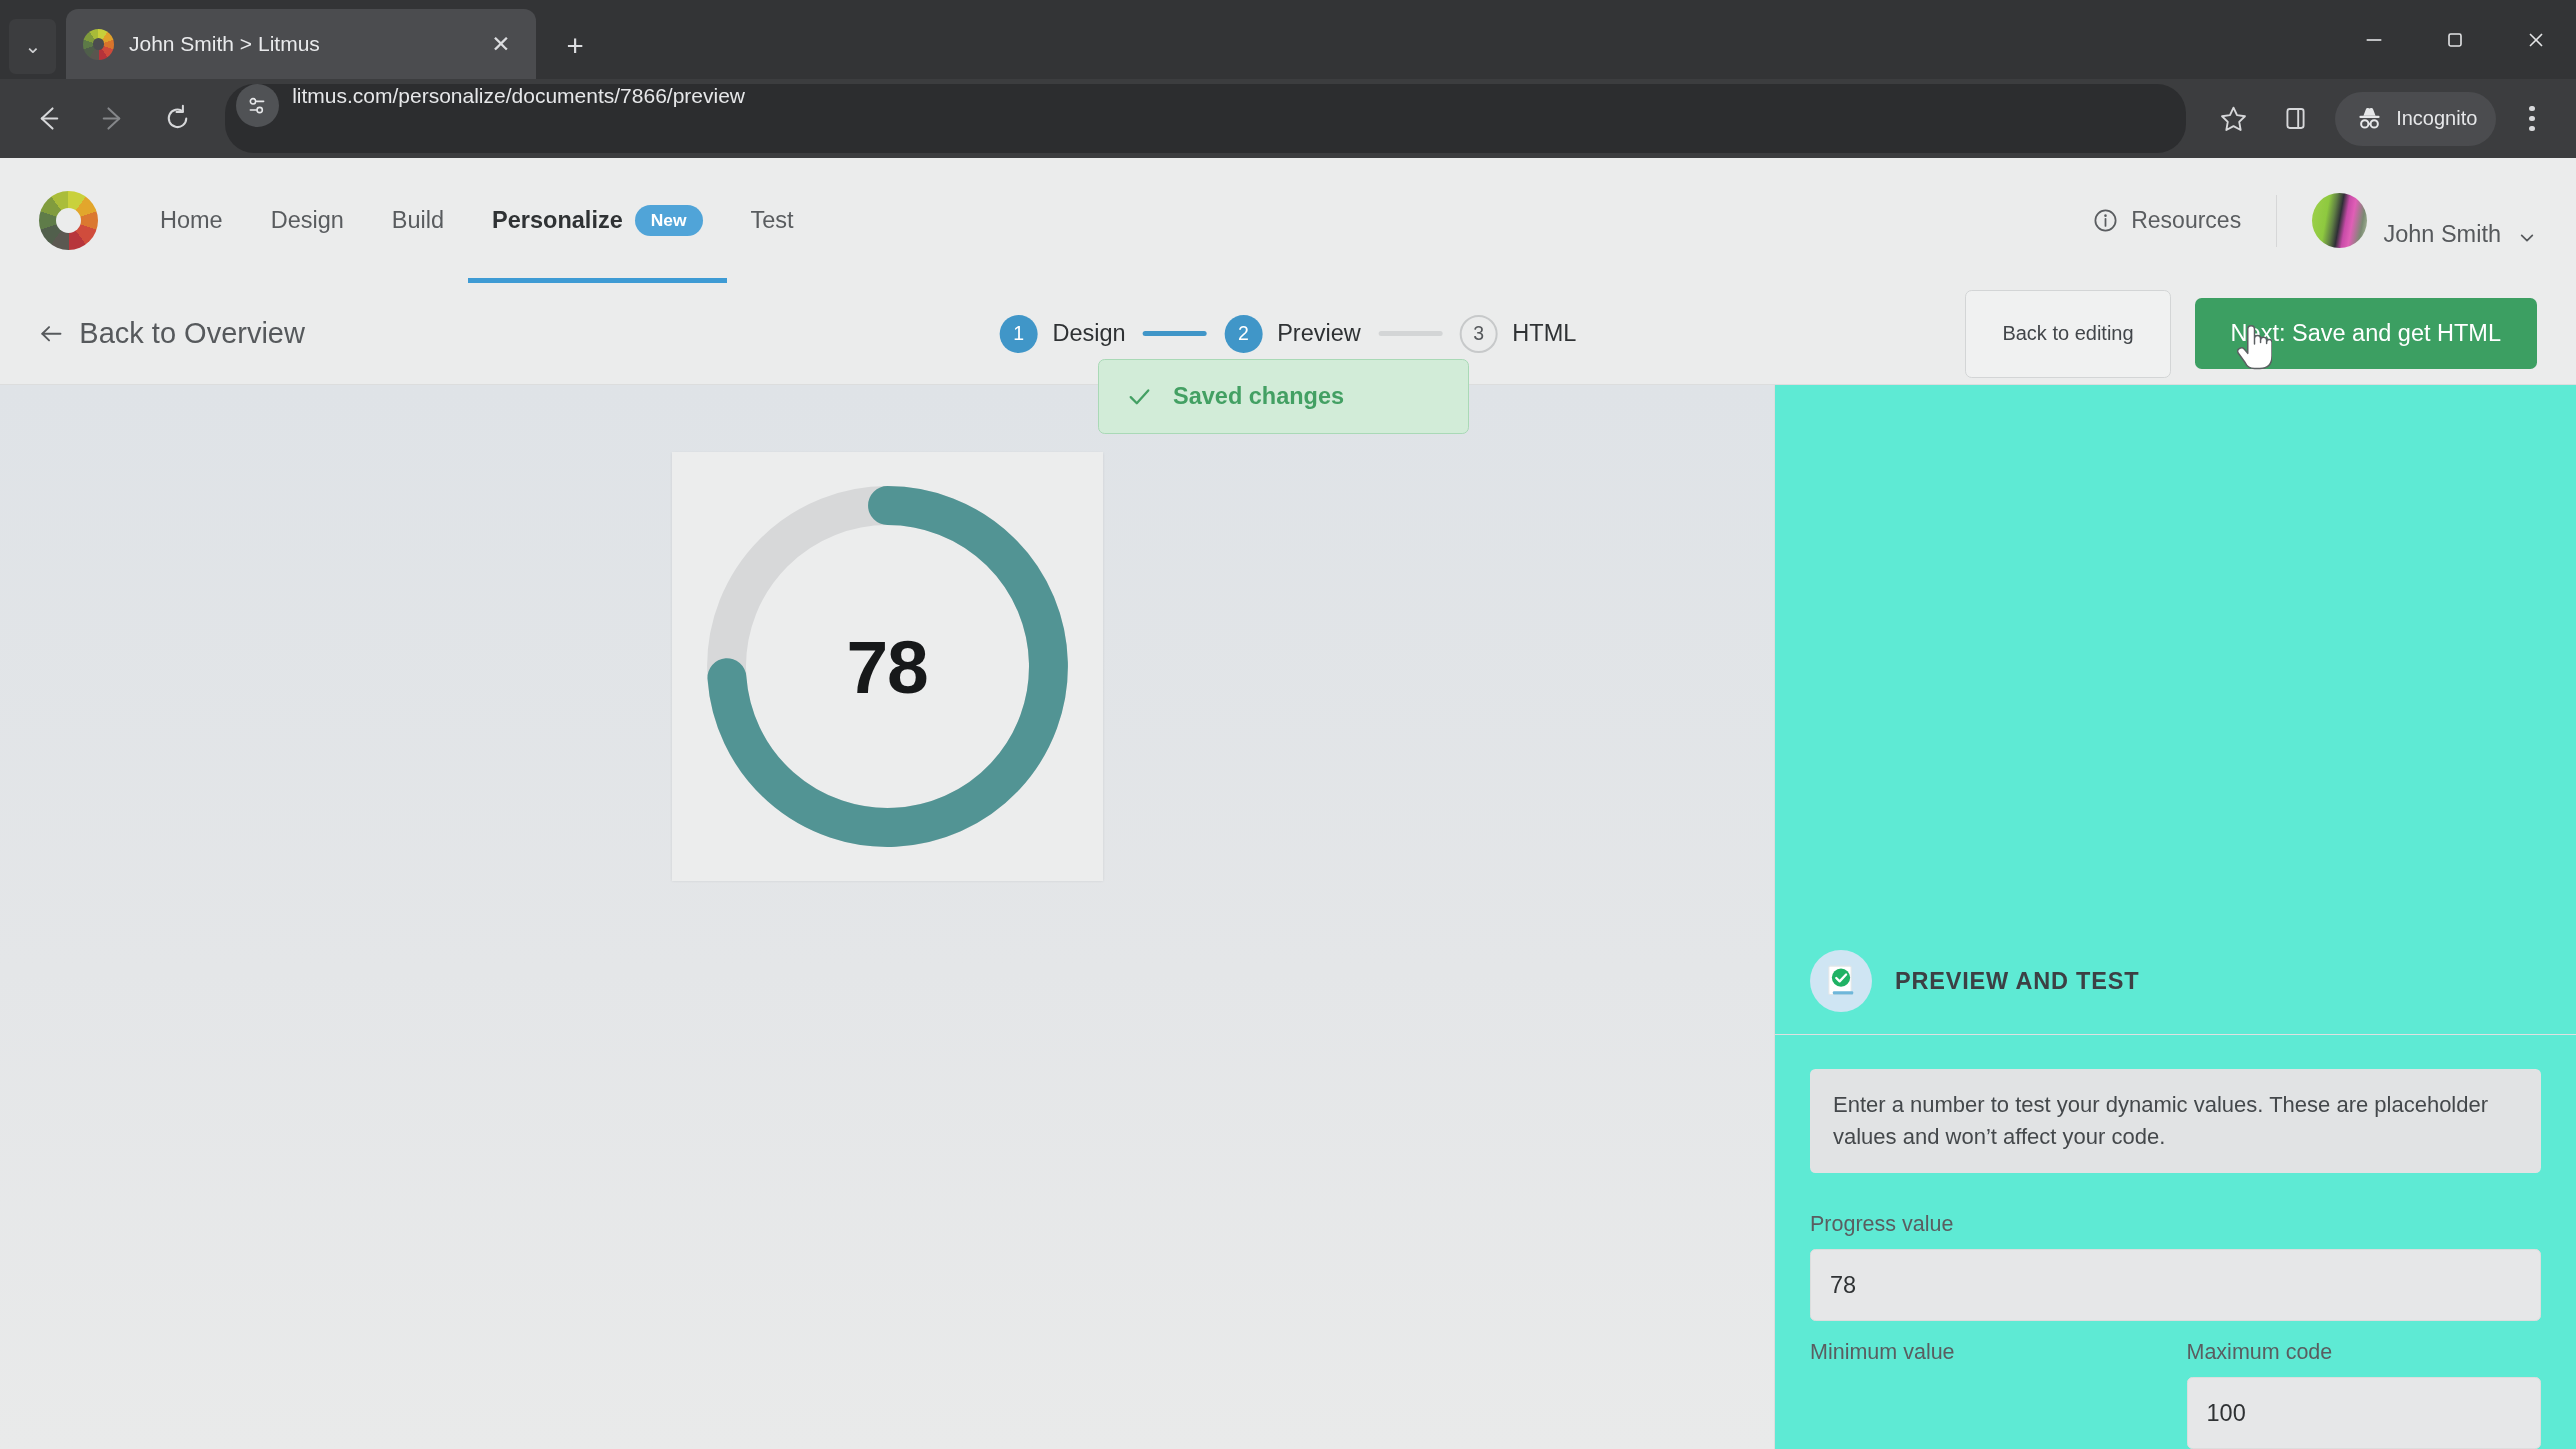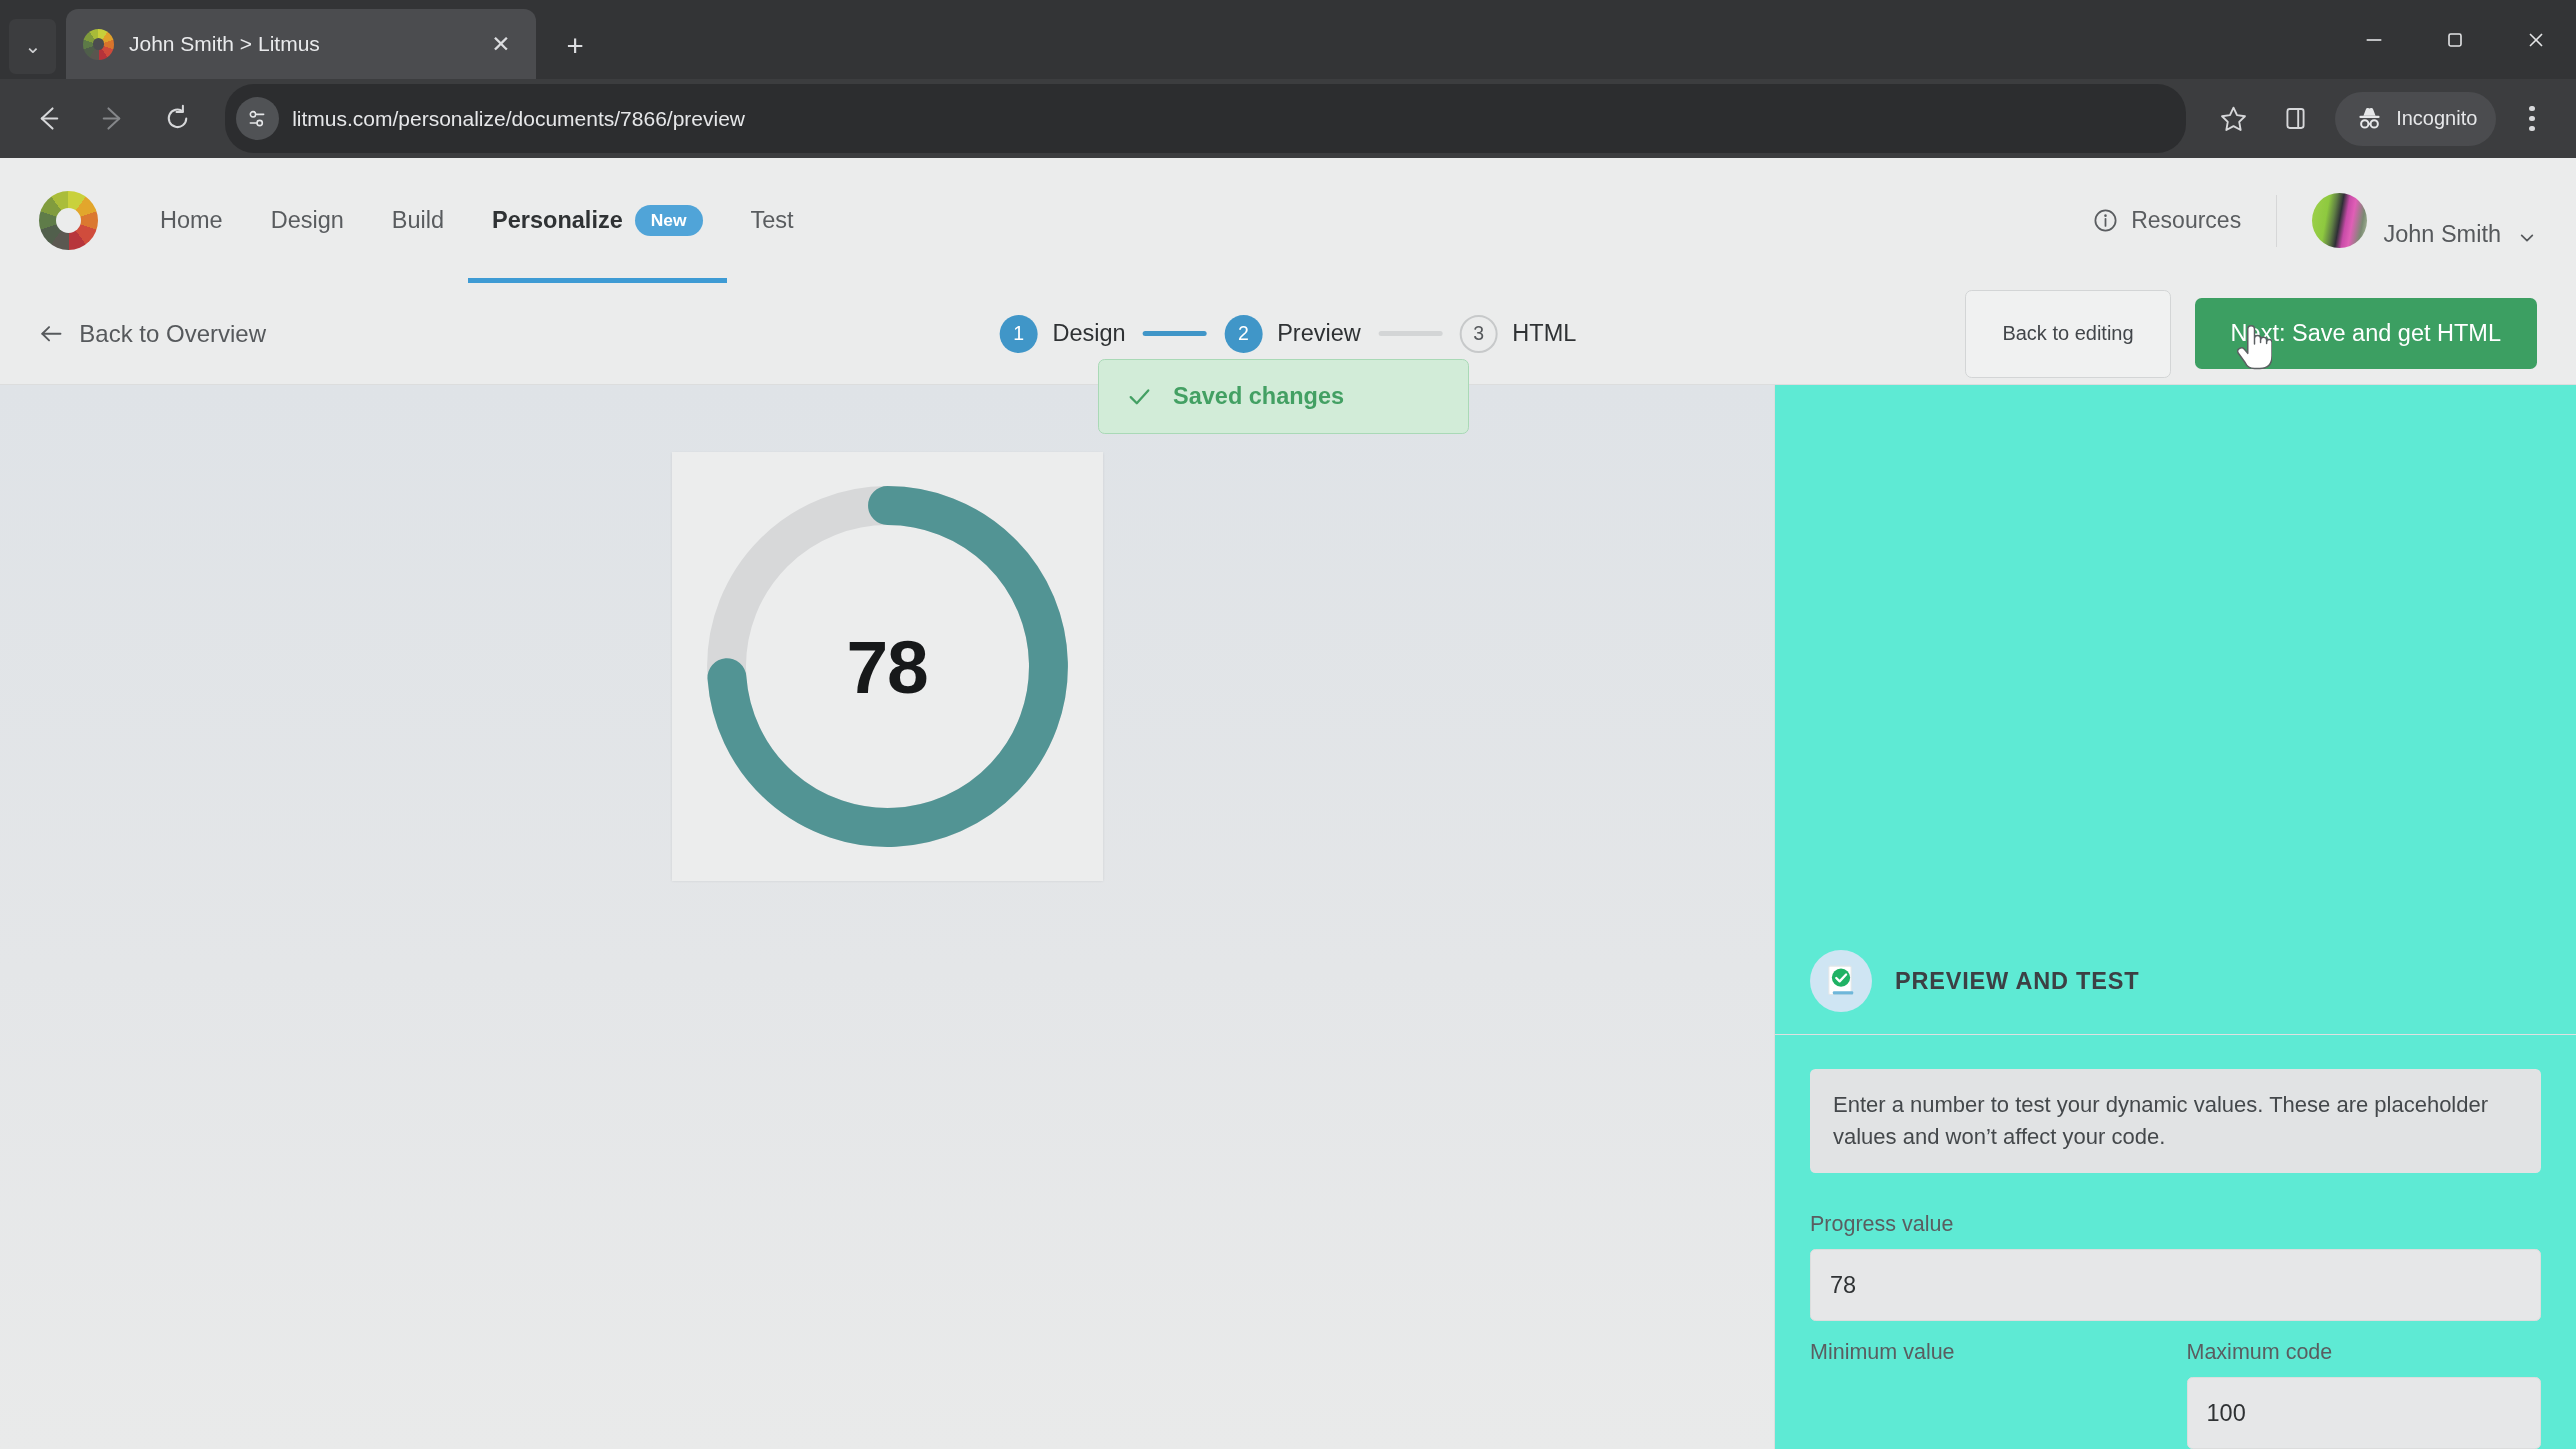--- a/index.html
+++ b/index.html
@@ -64,21 +64,21 @@
     height: 79px; background: #3c3d3f; display: flex; align-items: center;
     padding: 0 19px; gap: 6.7px; flex: none;
   }
   .nav-ico {
     width: 58px; height: 58px; border-radius: 50%; display: flex;
     align-items: center; justify-content: center; color: #d7d8da; font-size: 27px;
   }
   .nav-ico.dim { color: #85878a; }
   .omnibox {
     flex: 1; height: 69px; margin-left: 12px; margin-right: 12px; background: #2c2d2f;
-    border-radius: 29px; display: flex; align-items: center; padding: 0 10.7px; gap: 13.4px;
+    border-radius: 29px; display: flex; padding: 0 10.7px; gap: 13.4px;
   }
   .omni-shield {
     width: 43px; height: 43px; border-radius: 50%; background: #505255; flex: none;
     display: flex; align-items: center; justify-content: center;
   }
   .omni-url { color: #e6e7e9; font-size: 21px; white-space: nowrap; }
   .tb-right { display: flex; align-items: center; gap: 4px; }
   .incognito-pill {
     height: 54px; border-radius: 27px; background: #4b4c4f; display: flex;
     align-items: center; gap: 10.7px; padding: 0 19px; margin: 0 6.7px;
@@ -135,21 +135,21 @@
       linear-gradient(100deg, #9fd14c 0%, #8ec93f 28%, #5f7f44 40%, #2f2f36 50%,
                       #c84ba8 60%, #e05fb6 70%, #7a8a72 86%, #b9c7a8 100%);
   }
   .username { font-size: 23.5px; color: #56595c; white-space: nowrap; }
 
   .subbar {
     height: 102px; background: #ebecec; border-bottom: 1.3px solid #dcdddd;
     display: flex; align-items: center; padding: 0 39px; flex: none; position: relative;
   }
   .back-overview { display: flex; align-items: center; gap: 14.8px; }
-  .back-overview span { font-size: 24px; color: #56595c; white-space: nowrap; }
+  .back-overview span { font-size: 29px; color: #56595c; white-space: nowrap; }
 
   .stepper {
     position: absolute; left: 50%; transform: translateX(-50%);
     display: flex; align-items: center;
   }
   .step { display: flex; align-items: center; gap: 14.8px; }
   .step-num {
     width: 38px; height: 38px; border-radius: 50%; display: flex;
     align-items: center; justify-content: center; font-size: 19.5px; flex: none;
   }

